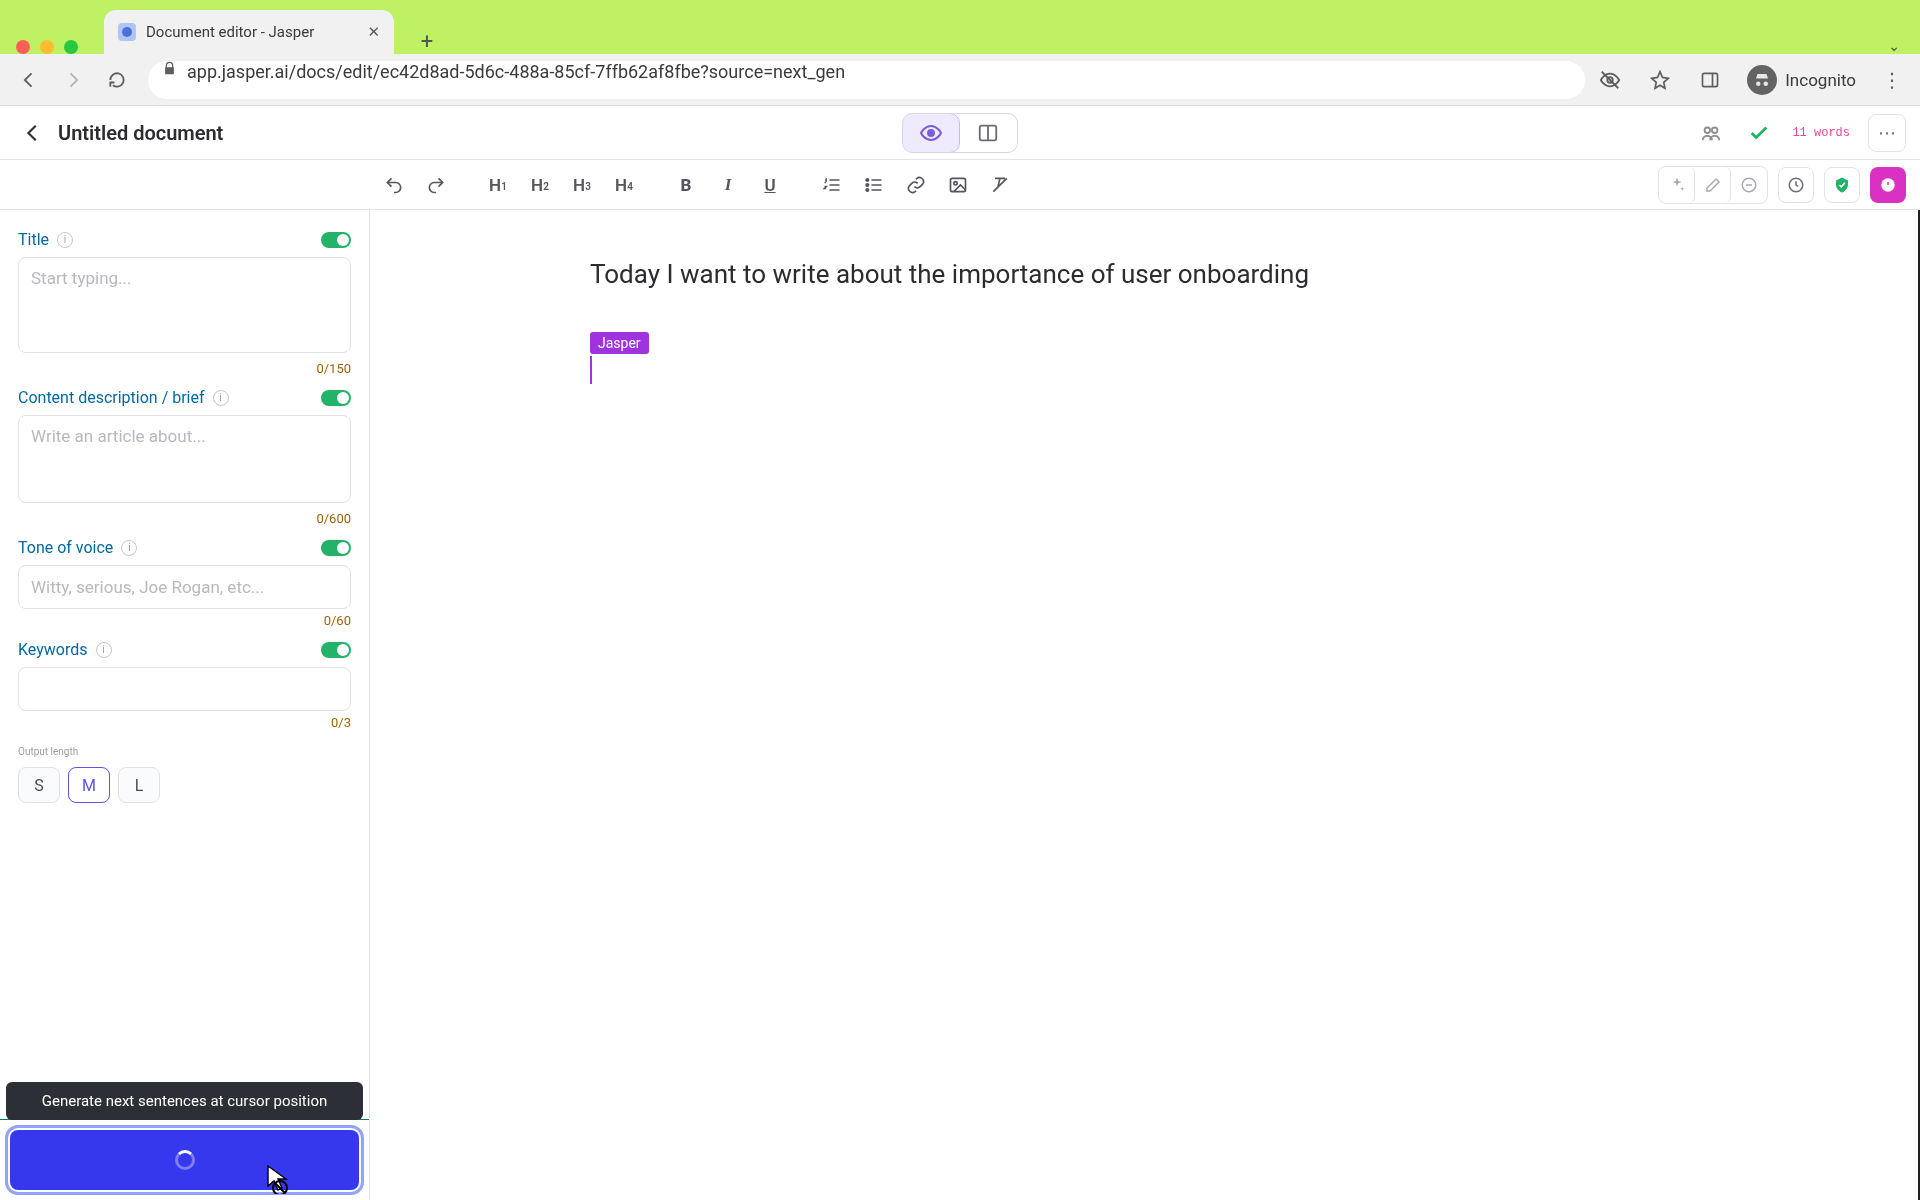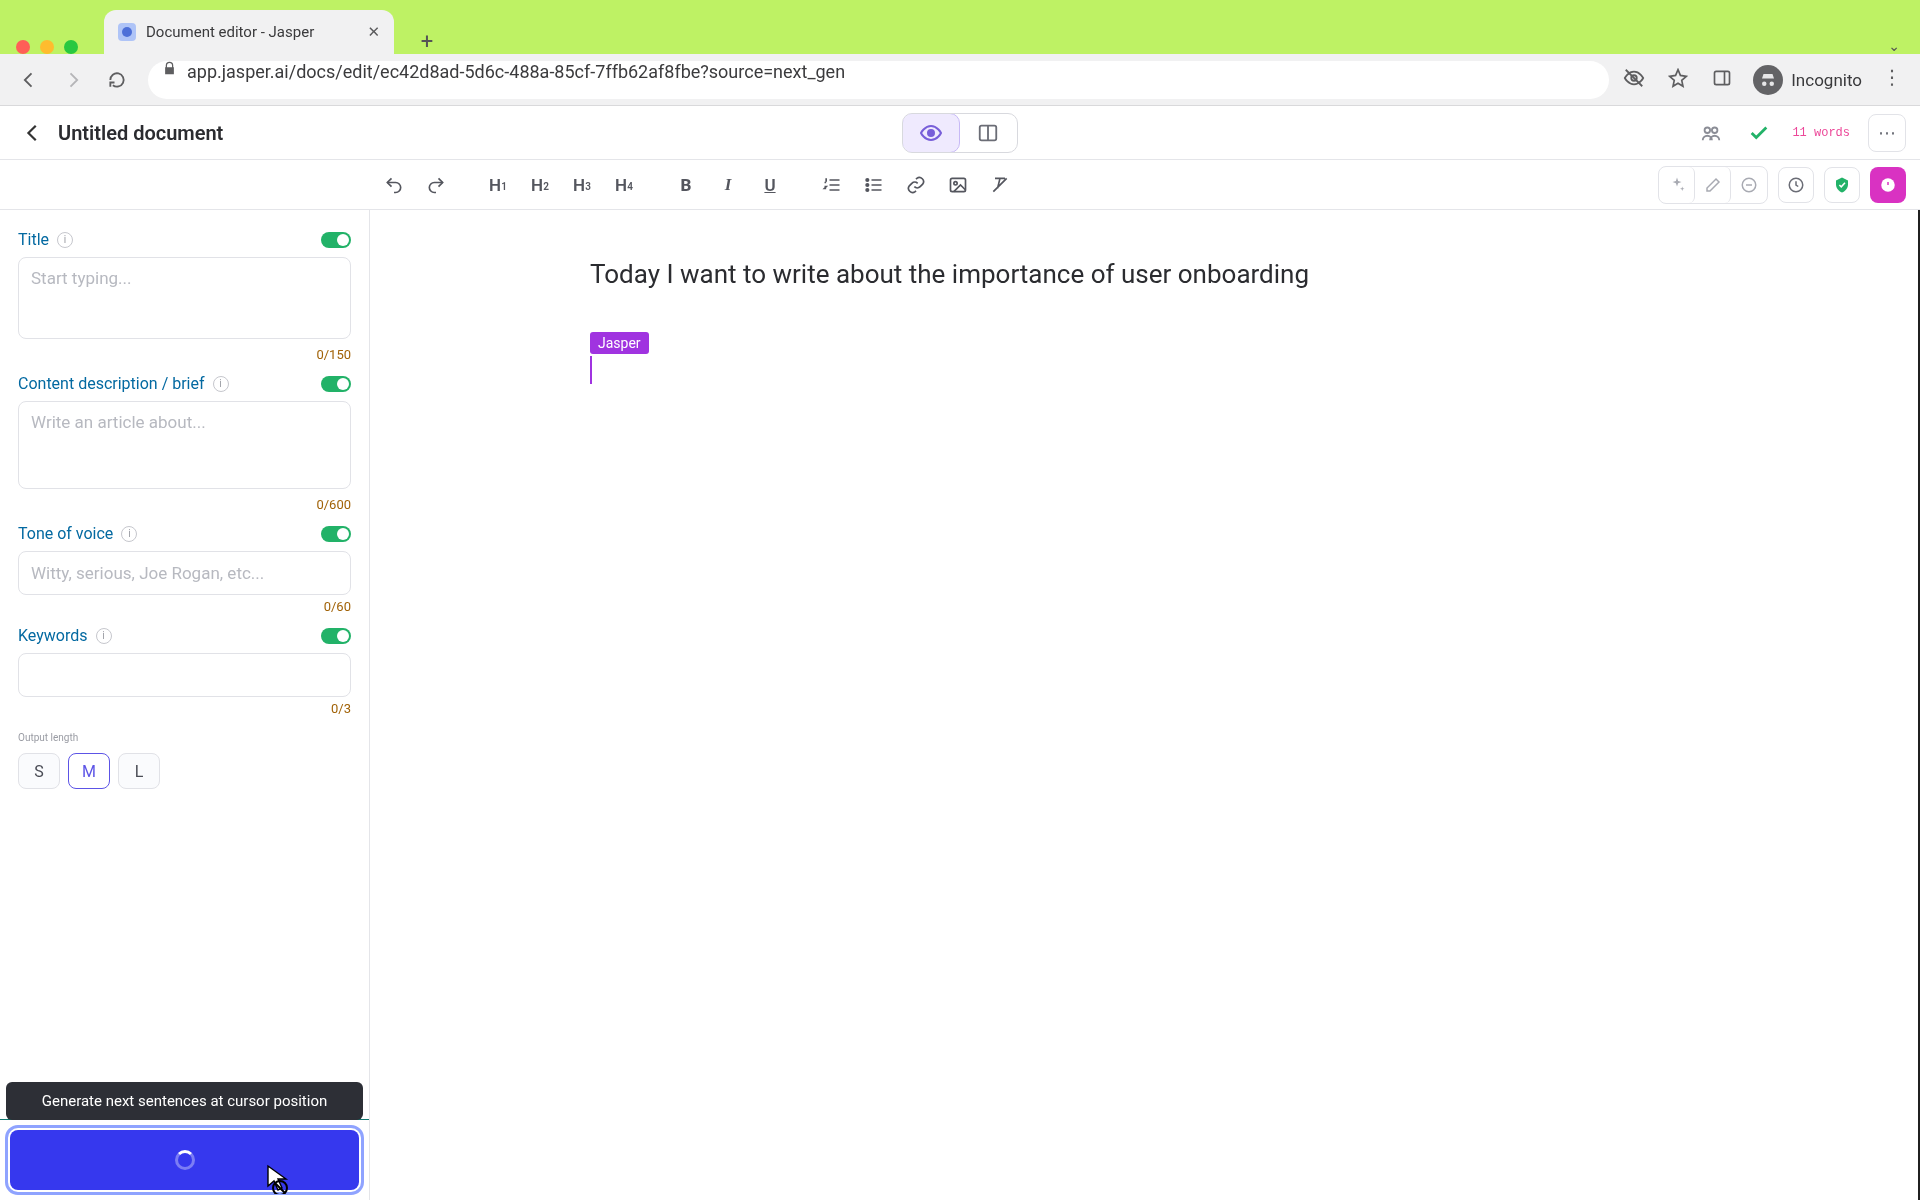--- a/index.html
+++ b/index.html
@@ -19,21 +19,21 @@
   .tab-close { color: #5b5b5d; font-size: 15px; }
   .new-tab { margin-left: 18px; color: #555; font-size: 22px; width:30px; text-align:center;}
   .chevron-expand { position: absolute; right: 20px; color: #555; font-size: 14px; }
 
   .addr-bar { height: 52px; background: #f1f1f2; display: flex; align-items: center; padding: 0 10px; gap: 6px; border-bottom: 1px solid #d9d9db; }
   .nav-btn { width: 38px; height: 38px; display: flex; align-items: center; justify-content: center; color: #5e5e60; font-size: 19px; border-radius: 50%; }
   .nav-btn.disabled { color: #b5b5b8; }
   .url-box { flex: 1; height: 38px; background: #fff; border-radius: 19px; display: flex; padding: 0 14px; gap: 10px; margin: 0 6px;}
   .lock { color: #5e5e60; font-size: 15px; }
   .url-text { color: #3b3b3d; font-size: 18px; }
-  .right-icons { display: flex; gap: 18px; margin-right: 6px; }
+  .right-icons { display: flex; align-items: center; gap: 24px; margin-right: 6px; }
   .right-icons .ic { width: 26px; height: 26px; display:flex; align-items:center; justify-content:center; color:#5e5e60; font-size:18px;}
   .incognito { display:flex; align-items:center; gap:8px; color:#3a3a3c; font-size:17px; }
   .incognito .avatar { width:30px; height:30px; border-radius:50%; background:#636366; display:flex; align-items:center; justify-content:center;}
   .menu-dots { width: 24px; text-align: center; color: #5e5e60; font-size: 20px; }
 
   
   .app-bar { height: 54px; border-bottom: 1px solid #e4e5e9; display: flex; align-items: center; padding: 0 14px 0 18px; position:relative; }
   .app-back { width: 30px; height: 30px; display:flex; align-items:center; justify-content:center; color:#333;}
   .doc-title { font-size: 20px; font-weight:600; color:#2b2c30; margin-left: 10px; }
   .center-toggle { position:absolute; left:50%; transform:translateX(-50%); display:flex; border:1px solid #d8d9de; border-radius:10px; overflow:hidden; height:40px;}
@@ -67,21 +67,21 @@
   .sidebar { width: 370px; border-right:1px solid #e4e5e9; padding: 20px 18px 12px; display:flex; flex-direction:column; position:relative; }
   .field-block { margin-bottom: 12px; }
   .field-head { display:flex; align-items:center; margin-bottom:8px; }
   .field-label { font-size:16px; color:#0369a1; }
   .info-ic { width:16px; height:16px; border-radius:50%; border:1px solid #c6c7cd; margin-left:8px; display:flex; align-items:center; justify-content:center; font-size:10px; color:#9b9da4;}
   .toggle { margin-left:auto; width:30px; height:16px; background:#22b268; border-radius:8px; position:relative;}
   .toggle::after{content:''; position:absolute; right:2px; top:2px; width:12px; height:12px; background:#fff; border-radius:50%;}
   .text-input { width:100%; border:1px solid #e1e2e7; border-radius:8px; padding:10px 12px; font-size:17px; color:#3c3e46; resize:none;}
   .text-input::placeholder { color:#b7b9c0; }
   .counter { text-align:right; font-size:13px; color:#a16207; margin-top:4px;}
-  .title-ta { height:82px; }
+  .title-ta { height:96px; }
   .brief-ta { height:88px; }
   .tone-in { height:44px; }
   .kw-in { height:44px; }
 
   .output-length { margin-top: 4px; }
   .ol-label { font-size:10px; color:#9a9ca4; margin-bottom:10px;}
   .ol-btns { display:flex; gap:8px;}
   .ol-btn { width:42px; height:36px; border:1px solid #e1e2e7; border-radius:8px; background:#fafbfd; display:flex; align-items:center; justify-content:center; font-size:16px; color:#4a4c55;}
   .ol-btn.active { border:1.5px solid #5c54e6; color:#5c54e6; background:#fff;}
 

